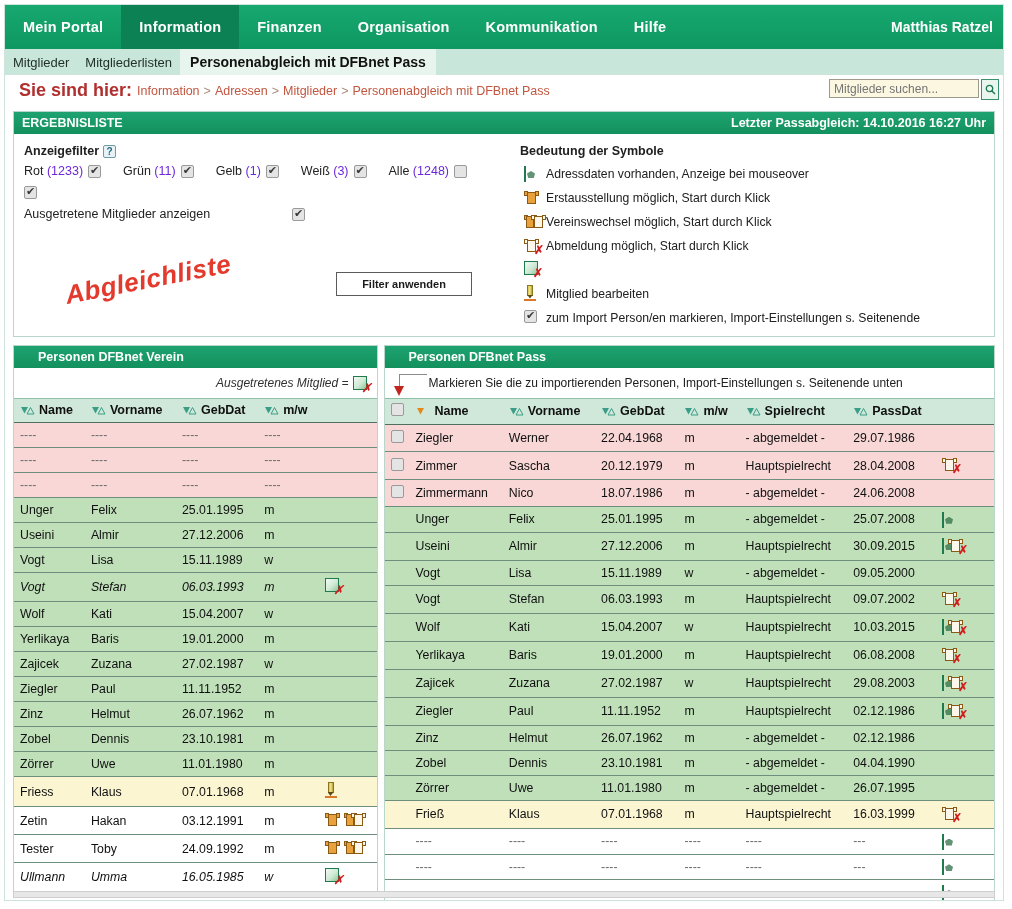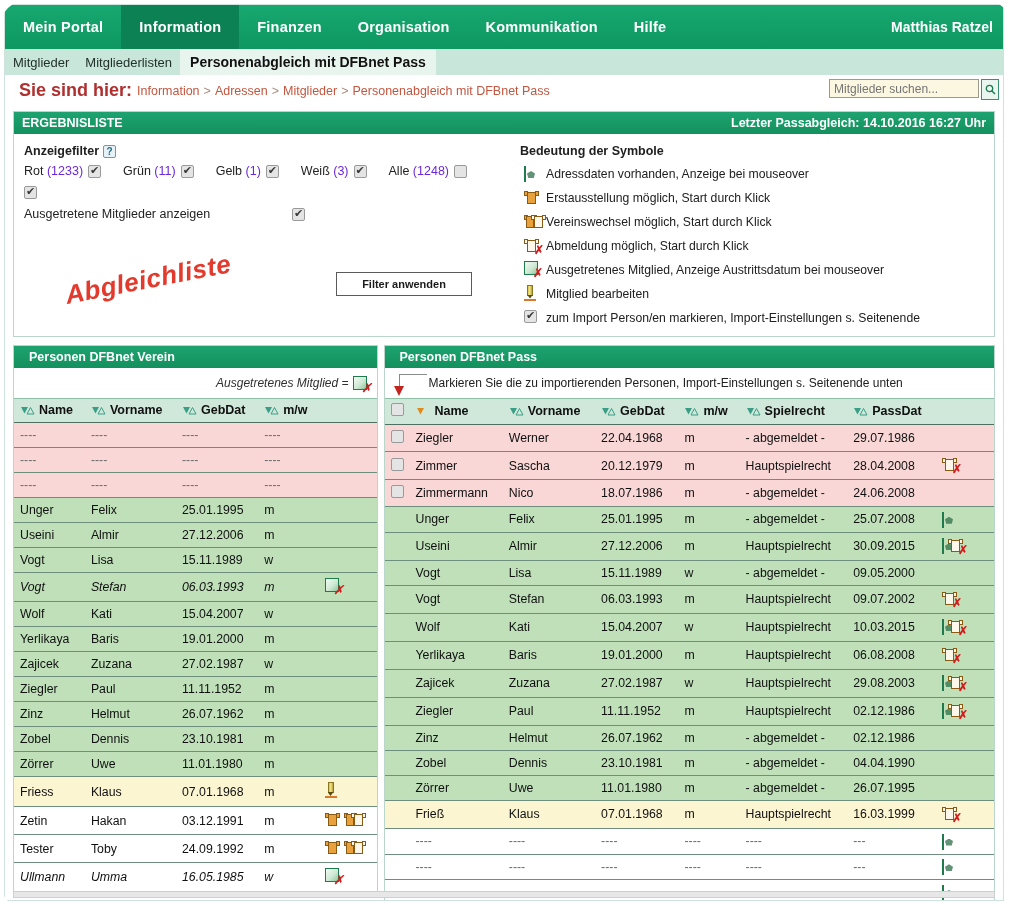--- a/index.html
+++ b/index.html
@@ -8,21 +8,20 @@
     width: 1012px; height: 909px;
     background: #ffffff;
     font-family: "Liberation Sans", sans-serif;
     overflow: hidden;
   }
   #page {
     position: relative;
     width: 1012px; height: 909px;
     background: #ffffff;
     overflow: hidden;
-    border-radius: 27px;
   }
   
   #frame {
     position: absolute;
     left: 4px; top: 4px;
     width: 1000px; height: 897px;
     border: 1px solid #cfe3dd;
     background: #ffffff;
     overflow: hidden;
   }
@@ -273,21 +272,21 @@
     align-items: flex-start;
   }
   .tblpanel { border: 1px solid #b8d6c9; background:#fff; }
   .tblpanel.left  { width: 366px; }
   .tblpanel.right { width: 614px; }
   .tbl-head {
     background: #1a9c68;
     background: linear-gradient(to bottom,#1ea370 0%,#13905d 100%);
     height: 22px;
     display:flex; align-items:center;
-    padding: 0 15px;
+    padding: 0 24px;
     color:#fff; font-size:12.5px; font-weight:bold;
   }
   .tbl-note {
     height: 30px;
     display:flex; align-items:center;
     padding: 0 8px;
     font-size: 12px;
     background: #ffffff;
     position: relative;
   }
@@ -481,21 +480,20 @@
               <div class="legend-row">
                 <span class="ic">
                   <span class="ico"><span class="ico-abm"><span class="shirt white"><span class="sl l"></span><span class="sl r"></span><span class="body"></span></span><span class="xred">✗</span></span></span>
                 </span>
                 <span>Abmeldung möglich, Start durch Klick</span>
               </div>
               <div class="legend-row">
                 <span class="ic">
                   <span class="ico"><span class="ico-aus"><span class="card"></span><span class="xred">✗</span></span></span>
                 </span>
-                <span>Ausgetretenes Mitglied, Anzeige Austrittsdatum bei mouseover</span>
               </div>
               <div class="legend-row">
                 <span class="ic">
                   <span class="ico"><span class="ico-edit"><span class="pen"></span><span class="nib"></span><span class="base"></span></span></span>
                 </span>
                 <span>Mitglied bearbeiten</span>
               </div>
               <div class="legend-row">
                 <span class="ic">
                   <span class="ico"><span class="chk on"></span></span>

